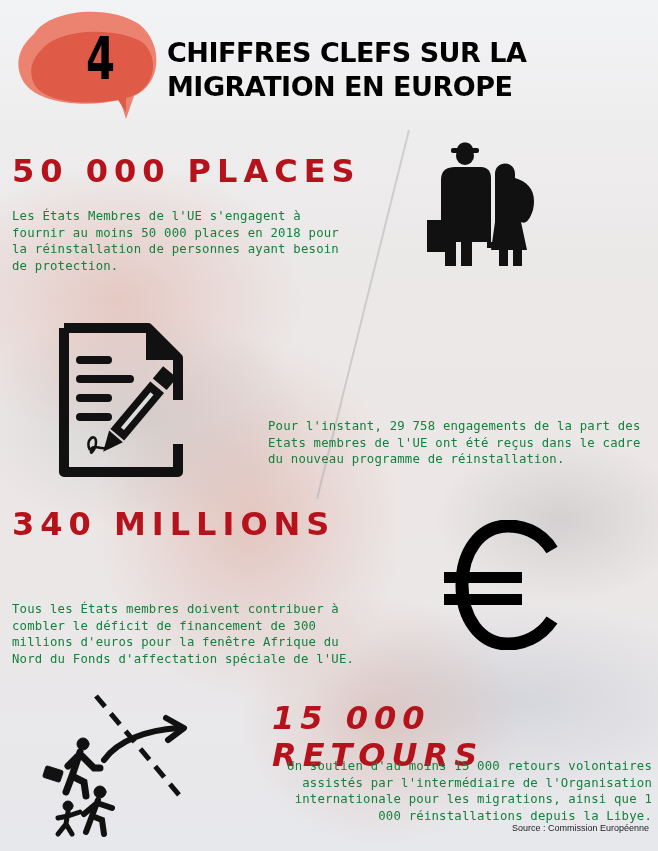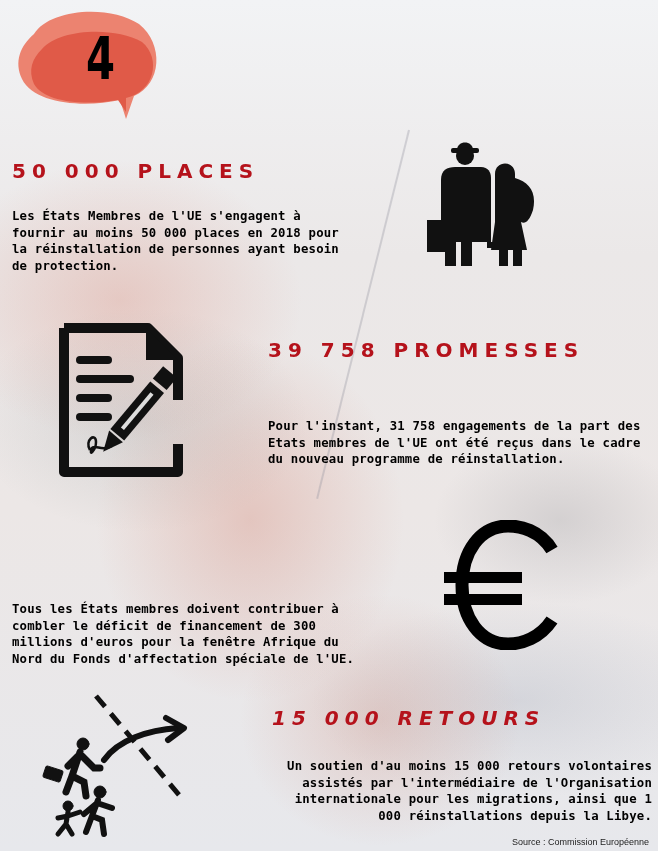--- a/index.html
+++ b/index.html
@@ -36,63 +36,65 @@
     letter-spacing: -2px;
   }
   .main-title {
     left: 167px; top: 36px; width: 460px;
     font-family: "DejaVu Sans", sans-serif; font-weight: bold;
     font-size: 27px; line-height: 34px; color: #000; letter-spacing: -0.5px;
   }
 
   .heading {
     font-family: "DejaVu Sans", sans-serif; font-weight: bold;
-    color: #b5121b; font-size: 20px; letter-spacing: 6px; line-height: 37px;
+    color: #b5121b; font-size: 32px; letter-spacing: 6px; line-height: 37px;
     text-transform: uppercase;
   }
   .body-text {
-    font-family: "DejaVu Sans Mono", monospace; font-weight: bold;
-    color: #000000; font-size: 12.3px; line-height: 16.5px; letter-spacing: 0.2px;
+    font-family: "DejaVu Sans Mono", monospace; font-weight: normal;
+    color: #15803d; font-size: 12.3px; line-height: 16.5px; letter-spacing: 0.2px;
   }
 
   .h1 { left: 12px; top: 153px; }
   .t1 { left: 12px; top: 208px; width: 330px; }
   .icon-couple { left: 425px; top: 138px; width: 120px; height: 132px; }
 
   .icon-doc { left: 50px; top: 320px; width: 152px; height: 162px; }
   .h2 { left: 268px; top: 332px; width: 390px; }
   .t2 { left: 268px; top: 418px; width: 390px; }
 
   .h3 { left: 12px; top: 506px; width: 360px; }
   .t3 { left: 12px; top: 601px; width: 360px; }
   .icon-euro { left: 440px; top: 520px; width: 125px; height: 130px; }
 
   .icon-migrants { left: 38px; top: 690px; width: 160px; height: 150px; }
   .h4 { left: 272px; top: 700px; font-style: italic; }
   .t4 { left: 272px; top: 758px; width: 380px; text-align: right; }
 
   .source {
-    right: 9px; bottom: 4px;
+    right: 9px; bottom: 18px;
     font-family: "Liberation Sans", sans-serif; font-size: 9px; color: #222;
   }
 </style>
 </head>
 <body>
 
 <div class="bg"></div>
 <div class="rope"></div>
 
 <div class="layer bubble">
   <svg width="150" height="115" viewBox="0 0 150 115">
     <path d="M20 30 C 35 5, 95 0, 125 20 C 150 40, 148 80, 120 92 L 112 115 L 106 96 C 70 104, 20 100, 8 75 C 0 58, 6 42, 20 30 Z" fill="#ec8370"></path>
     <path d="M28 45 C 45 25, 100 22, 128 38 C 148 55, 140 88, 112 94 L 112 108 L 104 96 C 70 102, 30 98, 20 80 C 14 66, 18 55, 28 45 Z" fill="#e05a48"></path>
   </svg>
   <div class="bubble-num">4</div>
 </div>
 <div class="layer main-title">
+  <div>CHIFFRES CLEFS SUR LA</div>
+  <div>MIGRATION EN EUROPE</div>
 </div>
 
 <div class="layer heading h1">50 000 PLACES</div>
 <div class="layer body-text t1">Les États Membres de l'UE s'engagent à fournir au moins 50 000 places en 2018 pour la réinstallation de personnes ayant besoin de protection.</div>
 <div class="layer icon-couple">
   <svg width="120" height="132" viewBox="0 0 120 132">
     <g fill="#111">
 
       <rect x="26" y="10" width="28" height="5" rx="2"></rect>
       <path d="M32 12 C 32 2, 48 2, 48 12 Z"></path>
@@ -124,25 +126,25 @@
     <path d="M40 130 C 34 120, 46 112, 46 122 C 46 130, 38 138, 42 128 C 46 124, 52 132, 62 126" fill="none" stroke="#111" stroke-width="2.5"></path>
     <g transform="translate(120 52) rotate(40)">
       <rect x="-9" y="0" width="18" height="16" fill="#111"></rect>
       <rect x="-9" y="20" width="18" height="62" fill="#111"></rect>
       <rect x="-2" y="28" width="4" height="46" fill="#ddd"></rect>
       <path d="M-9 84 L 9 84 L 0 104 Z" fill="#111"></path>
     </g>
   </svg>
 </div>
 <div class="layer heading h2">
-  <div>39 758 PROMESSES</div>
 </div>
-<div class="layer body-text t2">Pour l'instant, 31 758 engagements de la part des Etats membres de l'UE ont été reçus dans le cadre du nouveau programme de réinstallation.</div>
+<div class="layer body-text t2">Pour l'instant, 29 758 engagements de la part des Etats membres de l'UE ont été reçus dans le cadre du nouveau programme de réinstallation.</div>
 
 <div class="layer heading h3">
+  <div>340 MILLIONS</div>
 </div>
 <div class="layer body-text t3">Tous les États membres doivent contribuer à combler le déficit de financement de 300 millions d'euros pour la fenêtre Afrique du Nord du Fonds d'affectation spéciale de l'UE.</div>
 <div class="layer icon-euro">
   <svg width="125" height="130" viewBox="0 0 125 130">
     <path d="M112 30 C 100 10, 80 6, 68 6 C 40 6, 22 32, 22 65 C 22 98, 40 124, 68 124 C 82 124, 100 118, 112 100" fill="none" stroke="#000" stroke-width="13"></path>
     <rect x="4" y="52" width="78" height="11" fill="#000"></rect>
     <rect x="4" y="74" width="78" height="11" fill="#000"></rect>
   </svg>
 </div>
 

